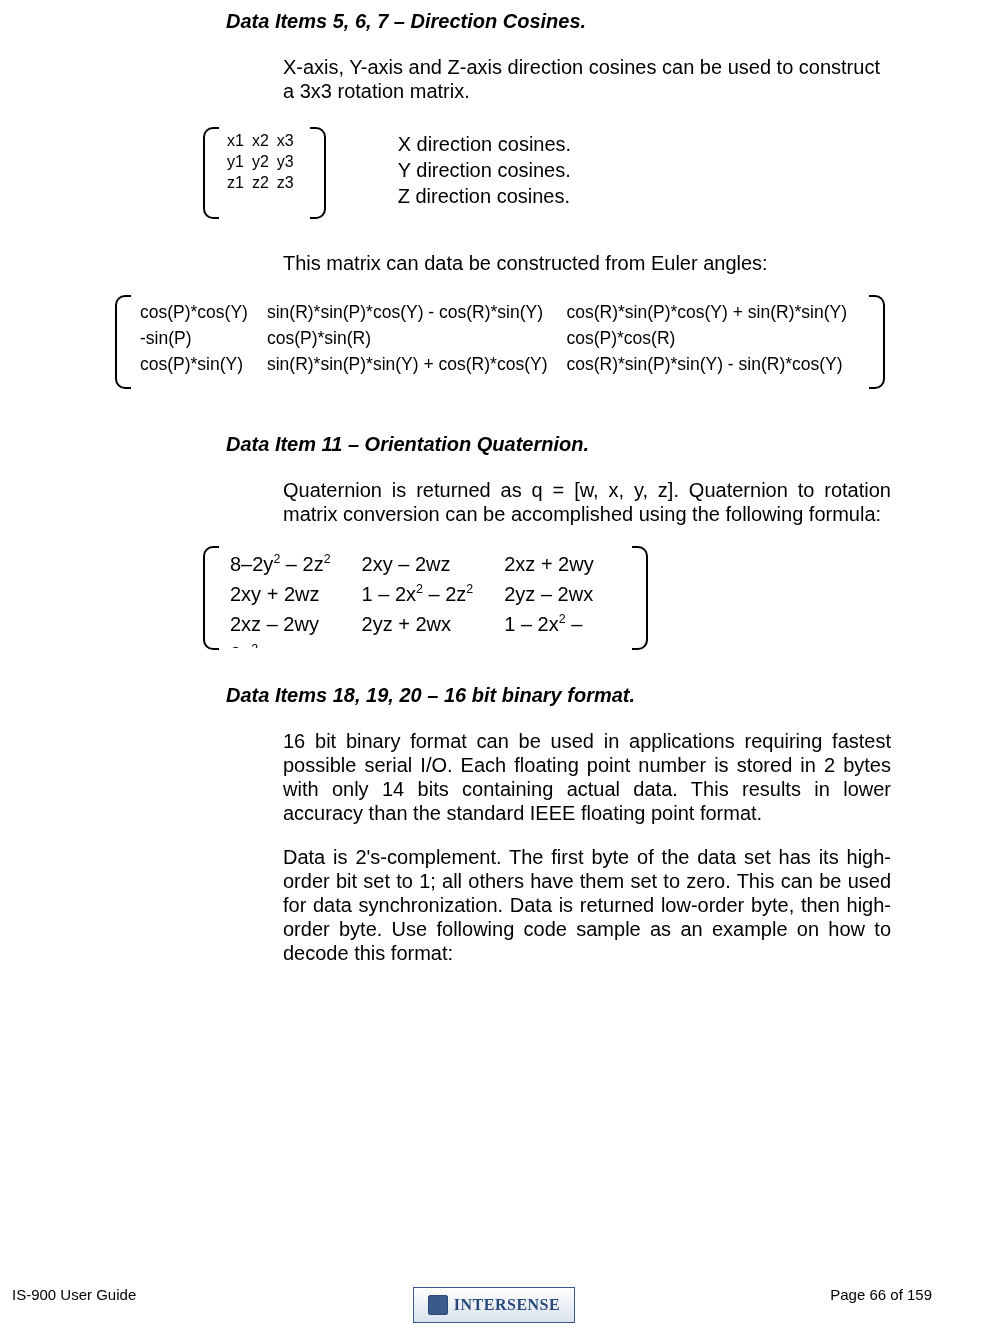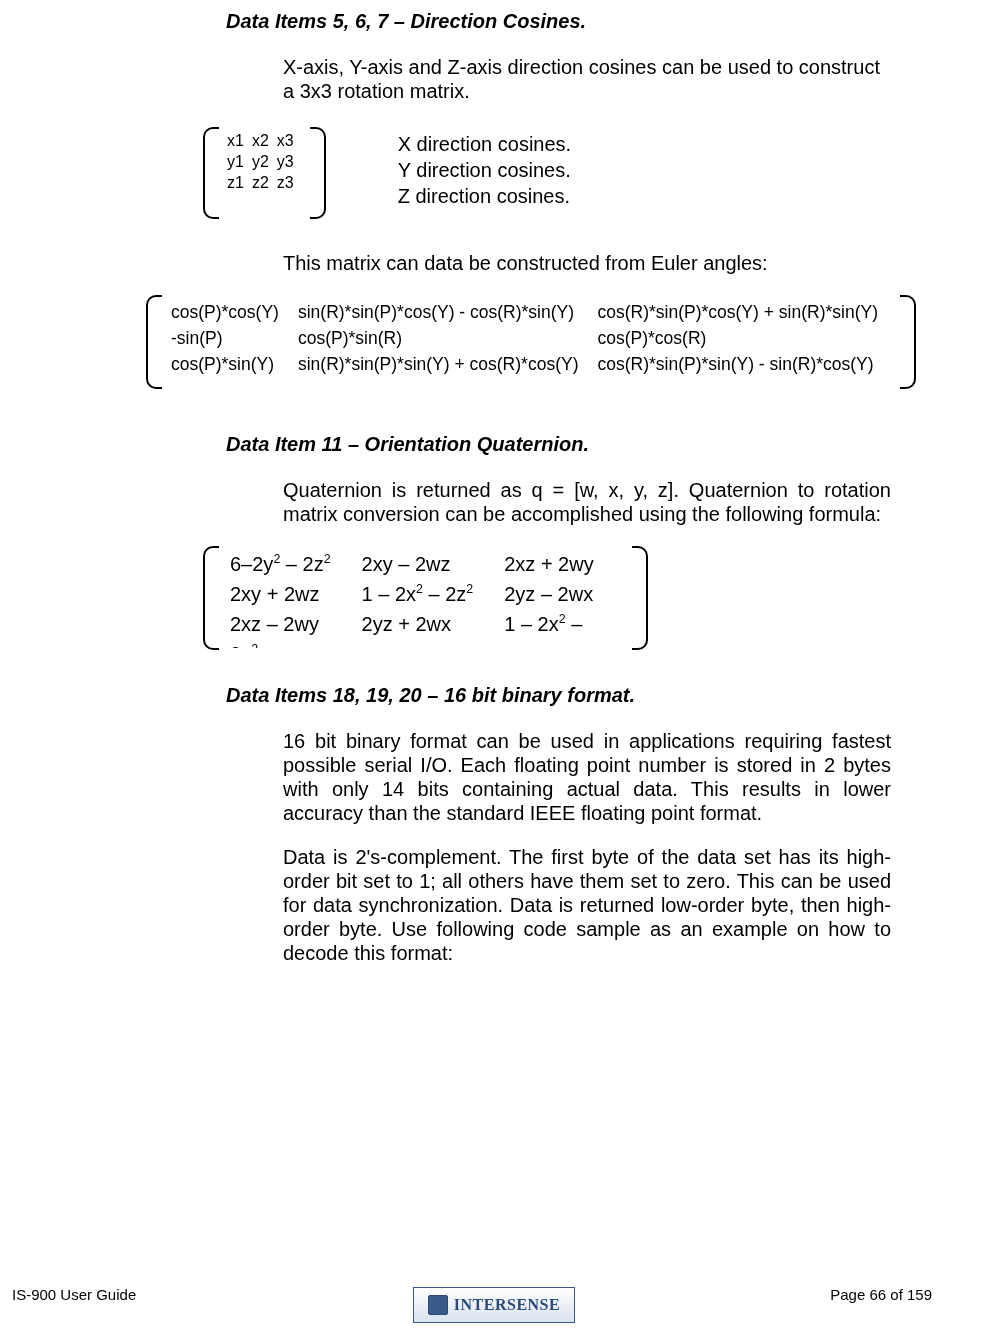--- a/index.html
+++ b/index.html
@@ -70,21 +70,21 @@
   .matrix-content td {
     padding: 0 8px 0 0;
     white-space: nowrap;
   }
   .cosine-labels {
     margin-left: 72px;
     line-height: 1.3;
     padding-top: 4px;
   }
   .euler-matrix {
-    margin-left: 108px;
+    margin-left: 77px;
     display: flex;
     align-items: stretch;
     margin-top: 10px;
     margin-bottom: 40px;
   }
   .euler-content {
     font-size: 17.5px;
     padding: 4px 4px 14px 6px;
     line-height: 1.25;
   }
@@ -223,21 +223,21 @@
 
   <div class="section-title">Data Item 11 – Orientation Quaternion.</div>
   <div class="body-text just">Quaternion is returned as q = [w, x, y, z].  Quaternion to rotation matrix conversion can be accomplished using the following formula:</div>
 
   <div class="quat-matrix">
     <div class="bracket left" style="height:104px"></div>
     <div class="quat-content">
       <table>
         <tbody>
             <tr>
-          <td><span>6–2y</span><sup>2</sup><span> – 2z</span><sup>2</sup></td>
+          <td><span>8–2y</span><sup>2</sup><span> – 2z</span><sup>2</sup></td>
           <td>2xy – 2wz</td>
           <td>2xz + 2wy</td>
         </tr>
         <tr>
           <td>2xy + 2wz</td>
           <td><span>1 – 2x</span><sup>2</sup><span> – 2z</span><sup>2</sup></td>
           <td>2yz – 2wx</td>
         </tr>
         <tr>
           <td>2xz – 2wy</td>

